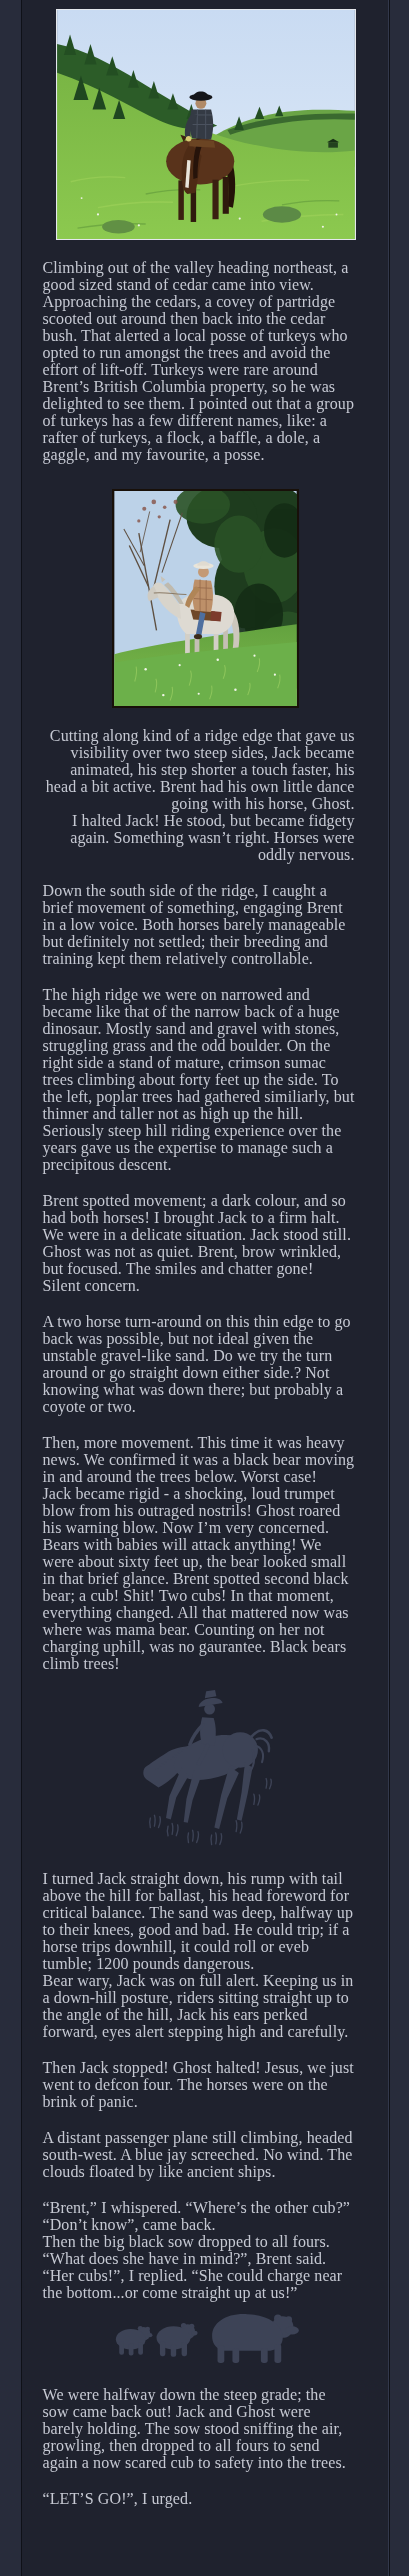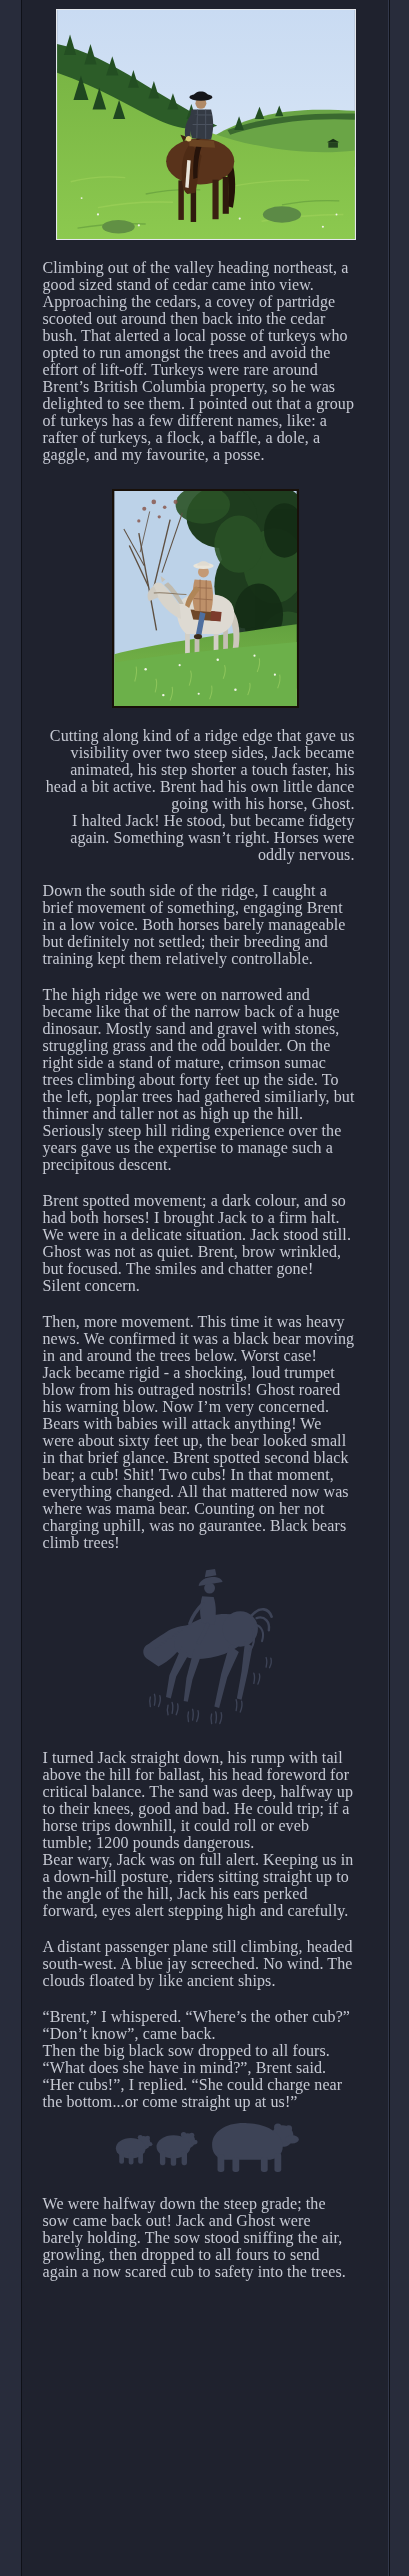--- a/index.html
+++ b/index.html
@@ -207,20 +207,21 @@
           <circle cx="124" cy="298" r="1.6"></circle>
       </g>
     </svg>
   </div>
 
   <p class="story mt40">Cutting along kind of a ridge edge that gave us visibility over two steep sides, Jack became animated, his step shorter a touch faster, his head a bit active. Brent had his own little dance going with his horse, Ghost.
 I halted Jack! He stood, but became fidgety again. Something wasn’t right. Horses were oddly nervous.</p>
   <p class="story">Down the south side of the ridge, I caught a brief movement of something, engaging Brent in a low voice. Both horses barely manageable but definitely not settled; their breeding and training kept them relatively controllable.</p>
   <p class="story">The high ridge we were on narrowed and became like that of the narrow back of a huge dinosaur. Mostly sand and gravel with stones, struggling grass and the odd boulder. On the right side a stand of mature, crimson sumac trees climbing about forty feet up the side. To the left, poplar trees had gathered similiarly, but thinner and taller not as high up the hill. Seriously steep hill riding experience over the years gave us the expertise to manage such a precipitous descent.</p>
   <p class="story">Brent spotted movement; a dark colour, and so had both horses! I brought Jack to a firm halt. We were in a delicate situation. Jack stood still. Ghost was not as quiet. Brent, brow wrinkled, but focused. The smiles and chatter gone! Silent concern.</p>
+  <p class="story">A two horse turn-around on this thin edge to go back was possible, but not ideal given the unstable gravel-like sand. Do we try the turn around or go straight down either side.? Not knowing what was down there; but probably a coyote or two.</p>
   <p class="story">Then, more movement. This time it was heavy news. We confirmed it was a black bear moving in and around the trees below. Worst case!
 Jack became rigid - a shocking, loud trumpet blow from his outraged nostrils! Ghost roared his warning blow. Now I’m very concerned. Bears with babies will attack anything! We were about sixty feet up, the bear looked small in that brief glance. Brent spotted second black bear; a cub! Shit! Two cubs! In that moment, everything changed. All that mattered now was where was mama bear. Counting on her not charging uphill, was no gaurantee. Black bears climb trees!</p>
 
   <div class="sil-horse">
     <svg width="143" height="164" viewBox="0 0 210 240">
       <g fill="#3d4356">
         <path d="M20,115 C13,118 11,129 18,135 L36,147 C52,139 66,125 78,107 L96,88 C81,84 60,88 48,96 C36,104 26,110 20,115 Z"></path>
         <path d="M70,101 l-6,-12 11,4 z"></path>
         <ellipse cx="115" cy="103" rx="58" ry="30" transform="rotate(-16 115 103)"></ellipse>
         <circle cx="156" cy="92" r="26"></circle>
@@ -249,20 +250,21 @@
         <path d="M120,230 q2,-10 0,-16 M126,231 q4,-10 2,-16 M114,231 q-2,-8 0,-14"></path>
         <path d="M150,212 q2,-10 0,-16 M156,214 q4,-10 2,-16"></path>
         <path d="M176,172 q2,-10 0,-15 M182,173 q4,-9 2,-15"></path>
         <path d="M194,148 q2,-9 0,-14 M199,149 q4,-8 2,-14"></path>
       </g>
     </svg>
   </div>
 
   <p class="story mt26">I turned Jack straight down, his rump with tail above the hill for ballast, his head foreword for critical balance. The sand was deep, halfway up to their knees, good and bad. He could trip; if a horse trips downhill, it could roll or eveb tumble; 1200 pounds dangerous.
 Bear wary, Jack was on full alert. Keeping us in a down-hill posture, riders sitting straight up to the angle of the hill, Jack his ears perked forward, eyes alert stepping high and carefully.</p>
+  <p class="story">Then Jack stopped! Ghost halted! Jesus, we just went to defcon four. The horses were on the brink of panic.</p>
   <p class="story">A distant passenger plane still climbing, headed south-west. A blue jay screeched. No wind. The clouds floated by like ancient ships.</p>
   <p class="story">“Brent,” I whispered. “Where’s the other cub?”
 “Don’t know”, came back.
 Then the big black sow dropped to all fours.
 “What does she have in mind?”, Brent said.
 “Her cubs!”, I replied. “She could charge near the bottom...or come straight up at us!”</p>
 
   <div class="sil-bears">
     <svg width="192" height="61" viewBox="0 0 282 90">
       <g fill="#3d4356">
@@ -293,15 +295,16 @@
         <path d="M150,44 C150,24 172,10 202,12 C228,13 250,24 254,42 C256,56 248,64 236,66 L166,66 C154,62 150,54 150,44 Z"></path>
         <rect x="158" y="58" width="10" height="26" rx="4"></rect>
         <rect x="180" y="62" width="10" height="22" rx="4"></rect>
         <rect x="222" y="62" width="10" height="22" rx="4"></rect>
         <rect x="242" y="56" width="10" height="28" rx="4"></rect>
       </g>
     </svg>
   </div>
 
   <p class="story">We were halfway down the steep grade; the sow came back out! Jack and Ghost were barely holding. The sow stood sniffing the air, growling, then dropped to all fours to send again a now scared cub to safety into the trees.</p>
+  <p class="story">“LET’S GO!”, I urged.</p>
 
 </div>
 
 
 </body></html>

